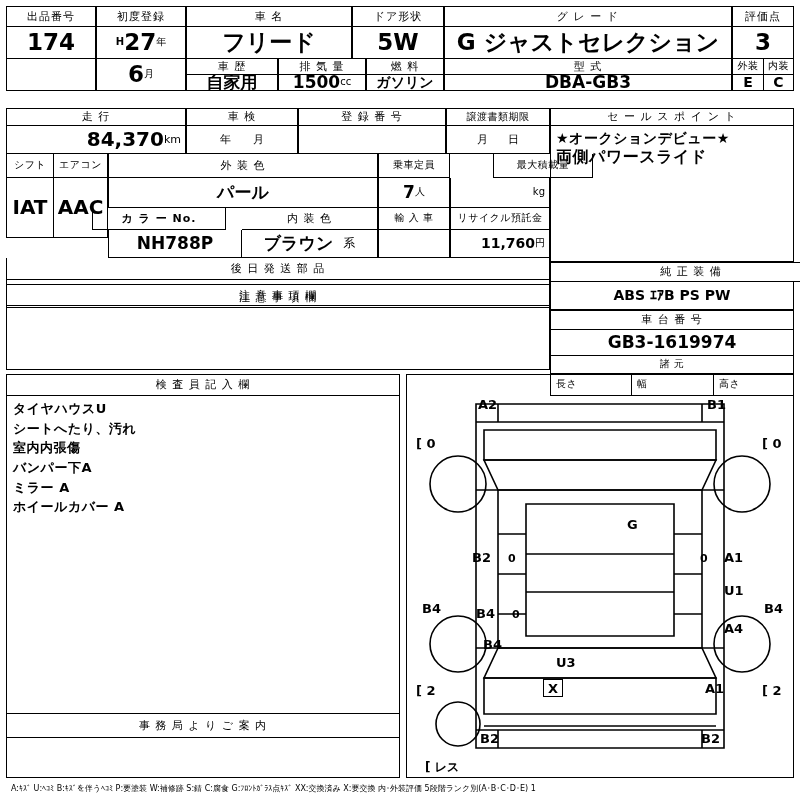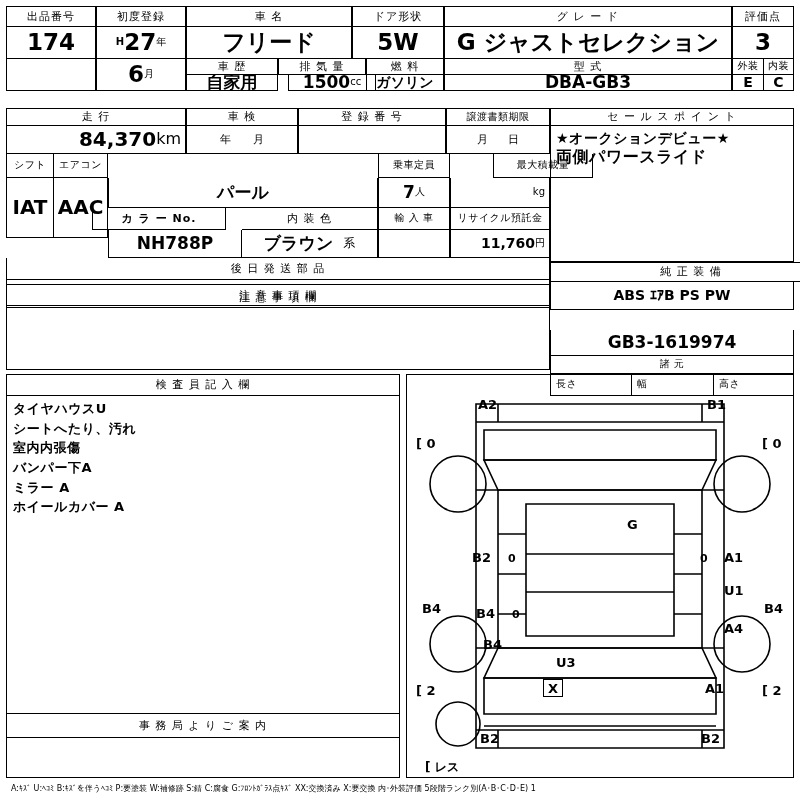--- a/index.html
+++ b/index.html
@@ -78,40 +78,40 @@
 
   <div class="bx" style="left:96px;top:59px;width:90px;height:32px;border-top:none;">
     <span class="val-l">6</span>
       <span class="unit">月</span>
   </div>
 
   <div class="bx lbl" style="left:186px;top:59px;width:92px;height:16px;border-top:none;">車 歴</div>
   <div class="bx val-m" style="left:186px;top:75px;width:92px;height:16px;border-top:none;">自家用</div>
 
   <div class="bx lbl" style="left:278px;top:59px;width:88px;height:16px;border-top:none;">排 気 量</div>
-  <div class="bx" style="left:288px;top:75px;width:88px;height:16px;border-top:none;">
+  <div class="bx" style="left:278px;top:75px;width:88px;height:16px;border-top:none;">
     <span class="val-m">1500</span>
       <span class="unit">cc</span>
   </div>
 
   <div class="bx lbl" style="left:366px;top:59px;width:78px;height:16px;border-top:none;">燃 料</div>
   <div class="bx val-s" style="left:366px;top:75px;width:78px;height:16px;border-top:none;">ガソリン</div>
 
   <div class="bx lbl" style="left:444px;top:59px;width:288px;height:16px;border-top:none;">型 式</div>
   <div class="bx val-m" style="left:444px;top:75px;width:288px;height:16px;border-top:none;">DBA-GB3</div>
 
   <div class="bx lbl-s" style="left:732px;top:59px;width:32px;height:16px;border-top:none;">外装</div>
   <div class="bx val-s" style="left:732px;top:75px;width:32px;height:16px;border-top:none;">E</div>
   <div class="bx lbl-s" style="left:764px;top:59px;width:30px;height:16px;border-top:none;border-left:none;">内装</div>
   <div class="bx val-s" style="left:764px;top:75px;width:30px;height:16px;border-top:none;border-left:none;">C</div>
 
   <div class="bx lbl" style="left:6px;top:108px;width:180px;height:18px;">走 行</div>
   <div class="bx right" style="left:6px;top:126px;width:180px;height:28px;border-top:none;">
     <span class="val">84,370</span>
-      <span class="unit" style="font-size:16px;">km</span>
+      <span class="unit" style="font-size:11px;">km</span>
   </div>
 
   <div class="bx lbl" style="left:186px;top:108px;width:112px;height:18px;">車 検</div>
   <div class="bx" style="left:186px;top:126px;width:112px;height:28px;border-top:none;">
     <span class="unit" style="font-size:11px;padding-right:22px;">年</span>
       <span class="unit" style="font-size:11px;">月</span>
   </div>
 
   <div class="bx lbl" style="left:298px;top:108px;width:148px;height:18px;">登 録 番 号</div>
   <div class="bx val-s" style="left:298px;top:126px;width:148px;height:28px;border-top:none;"></div>
@@ -126,20 +126,21 @@
   <div class="bx col left top" style="left:550px;top:126px;width:244px;height:136px;border-top:none;padding-top:5px;">
     <div class="noteline" style="font-size:14px;margin-bottom:3px;">★オークションデビュー★</div>
     <div class="noteline" style="font-size:16px;">両側パワースライド</div>
   </div>
 
   <div class="bx lbl-s" style="left:6px;top:154px;width:48px;height:24px;border-top:none;">シフト</div>
   <div class="bx lbl-s" style="left:54px;top:154px;width:54px;height:24px;border-top:none;border-left:none;">エアコン</div>
   <div class="bx val" style="left:6px;top:178px;width:48px;height:60px;border-top:none;">IAT</div>
   <div class="bx val" style="left:54px;top:178px;width:54px;height:60px;border-top:none;border-left:none;">AAC</div>
 
+  <div class="bx lbl" style="left:108px;top:154px;width:270px;height:24px;border-top:none;">外 装 色</div>
   <div class="bx val-m" style="left:108px;top:178px;width:270px;height:30px;border-top:none;">パール</div>
 
   <div class="bx lbl-s" style="left:378px;top:154px;width:72px;height:24px;border-top:none;">乗車定員</div>
   <div class="bx" style="left:378px;top:178px;width:72px;height:30px;border-top:none;">
     <span class="val-m">7</span>
       <span class="unit">人</span>
   </div>
 
   <div class="bx lbl-s" style="left:450px;top:154px;width:100px;height:24px;border-top:none;margin-left:43px;">最大積載量</div>
   <div class="bx right" style="left:450px;top:178px;width:100px;height:30px;border-top:none;">
@@ -190,20 +191,21 @@
 
   <div class="bx lbl" style="left:6px;top:288px;width:544px;height:20px;border:none;">
     <span class="lbl">注 意 事 項 欄</span>
   </div>
   <div class="bx" style="left:6px;top:306px;width:544px;height:0;border:none;"></div>
   <div class="bx" style="left:6px;top:284px;width:544px;height:86px;"></div>
   <div class="bx" style="left:6px;top:284px;width:544px;height:24px;">
     <span class="lbl">注 意 事 項 欄</span>
   </div>
 
+  <div class="bx lbl" style="left:550px;top:310px;width:244px;height:20px;">車 台 番 号</div>
   <div class="bx val-m" style="left:550px;top:330px;width:244px;height:26px;border-top:none;">GB3-1619974</div>
   <div class="bx lbl-s" style="left:550px;top:356px;width:244px;height:18px;border-top:none;">諸 元</div>
   <div class="bx lbl-s left" style="left:550px;top:374px;width:82px;height:22px;border-top:none;">長さ</div>
   <div class="bx lbl-s left" style="left:632px;top:374px;width:82px;height:22px;border-top:none;border-left:none;">幅</div>
   <div class="bx lbl-s left" style="left:714px;top:374px;width:80px;height:22px;border-top:none;border-left:none;">高さ</div>
 
   <div class="bx lbl" style="left:6px;top:374px;width:394px;height:22px;">検 査 員 記 入 欄</div>
   <div class="bx col left top" style="left:6px;top:396px;width:394px;height:318px;border-top:none;padding-top:6px;padding-left:6px;">
     <div class="noteline" style="margin-bottom:6px;">タイヤハウスU</div>
     <div class="noteline" style="margin-bottom:6px;">シートへたり、汚れ</div>

